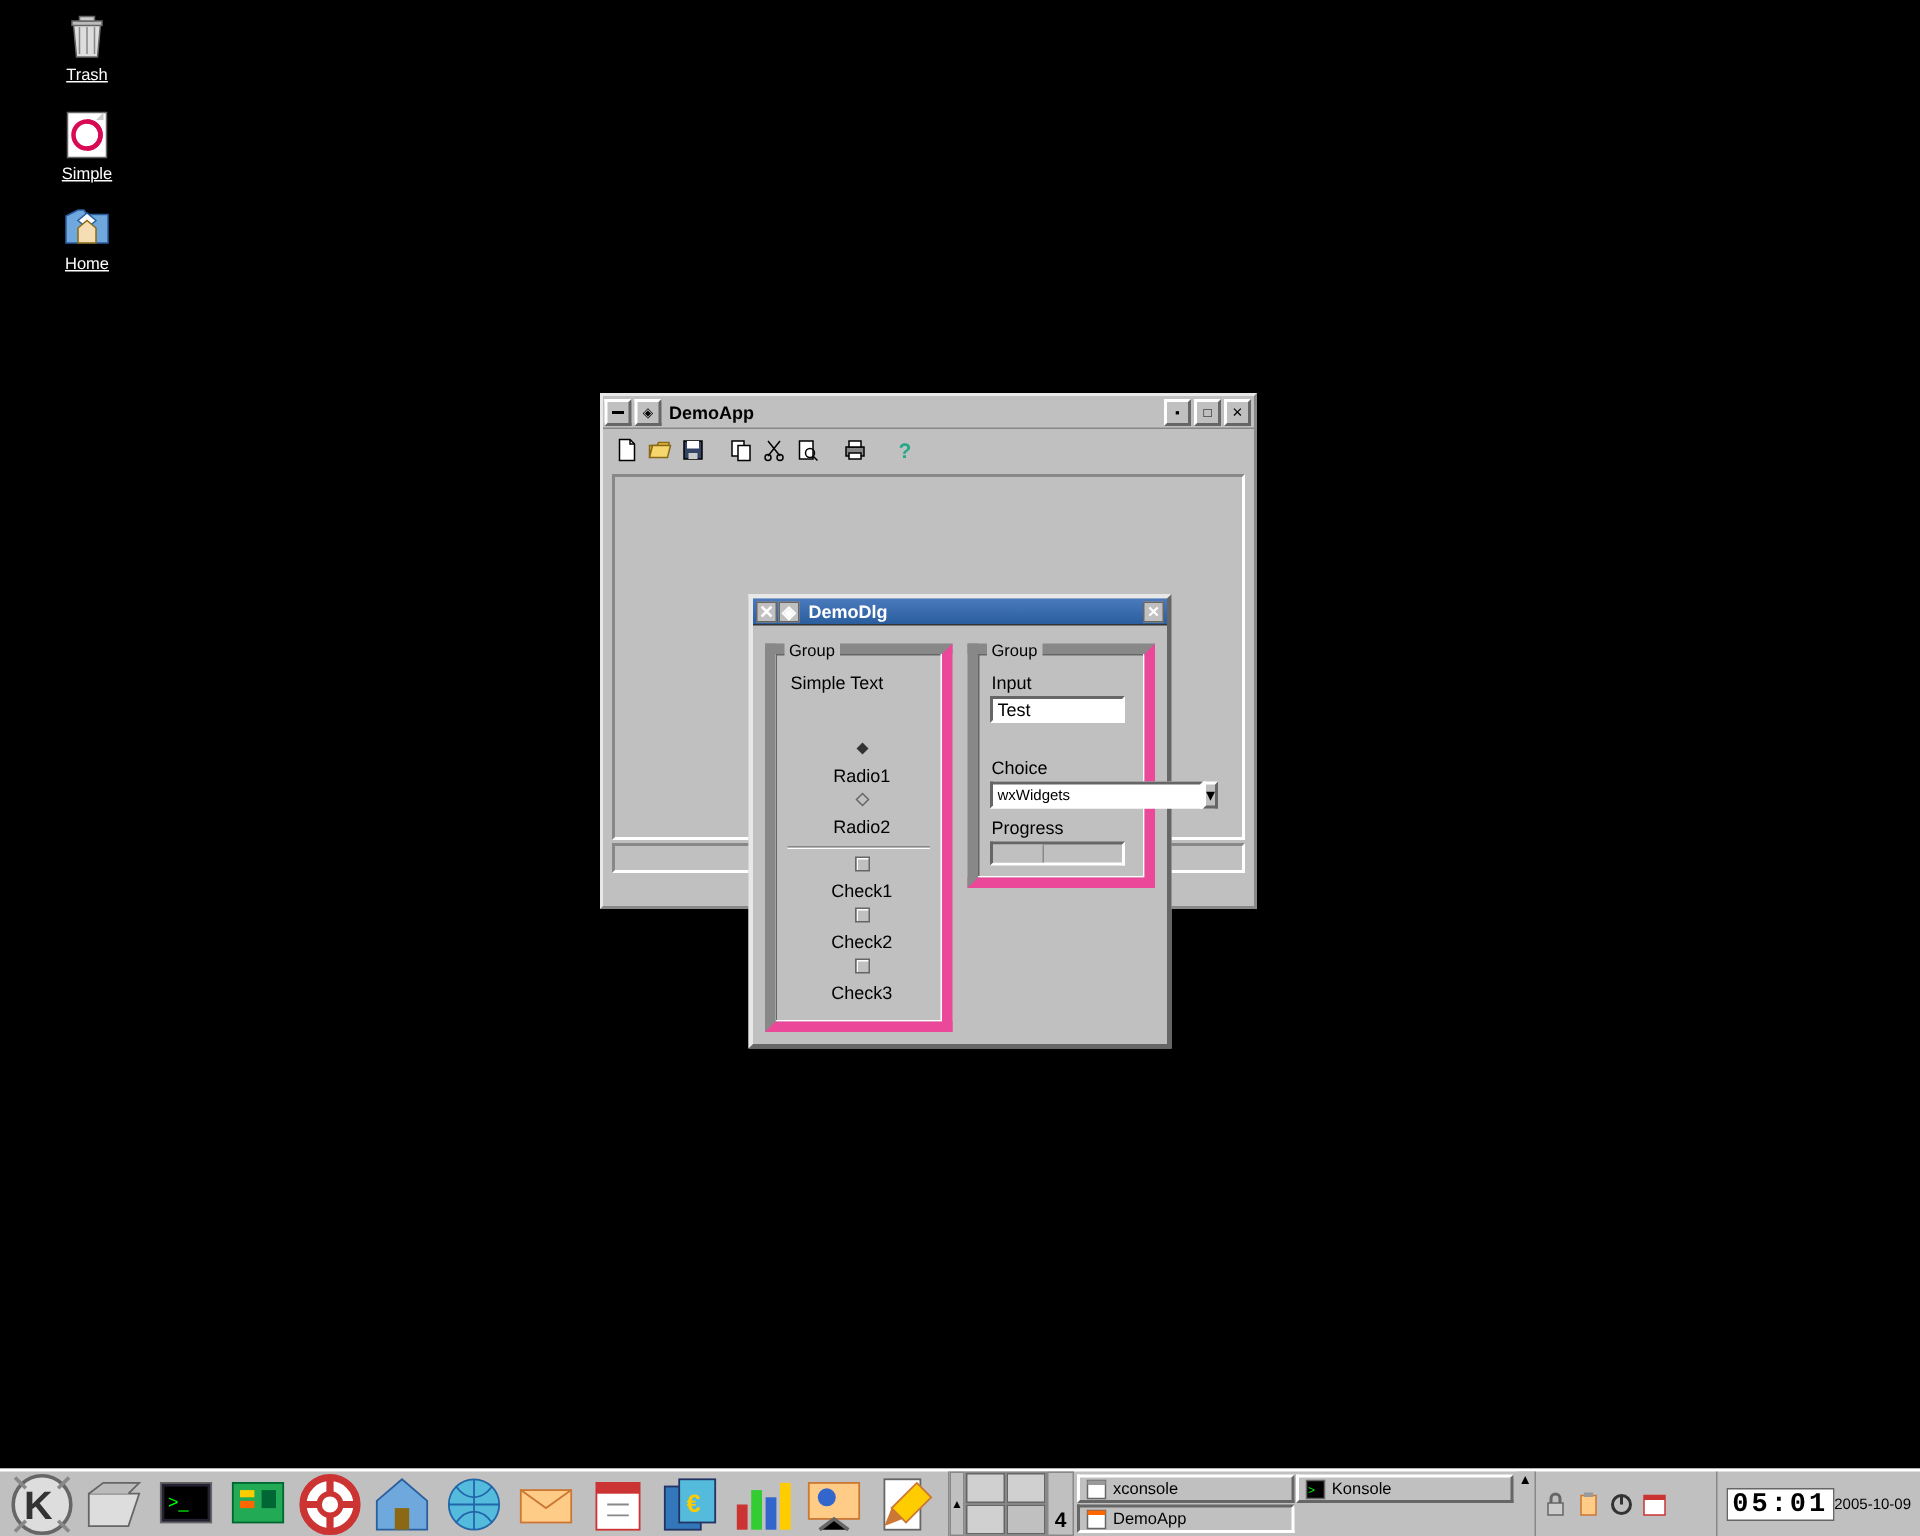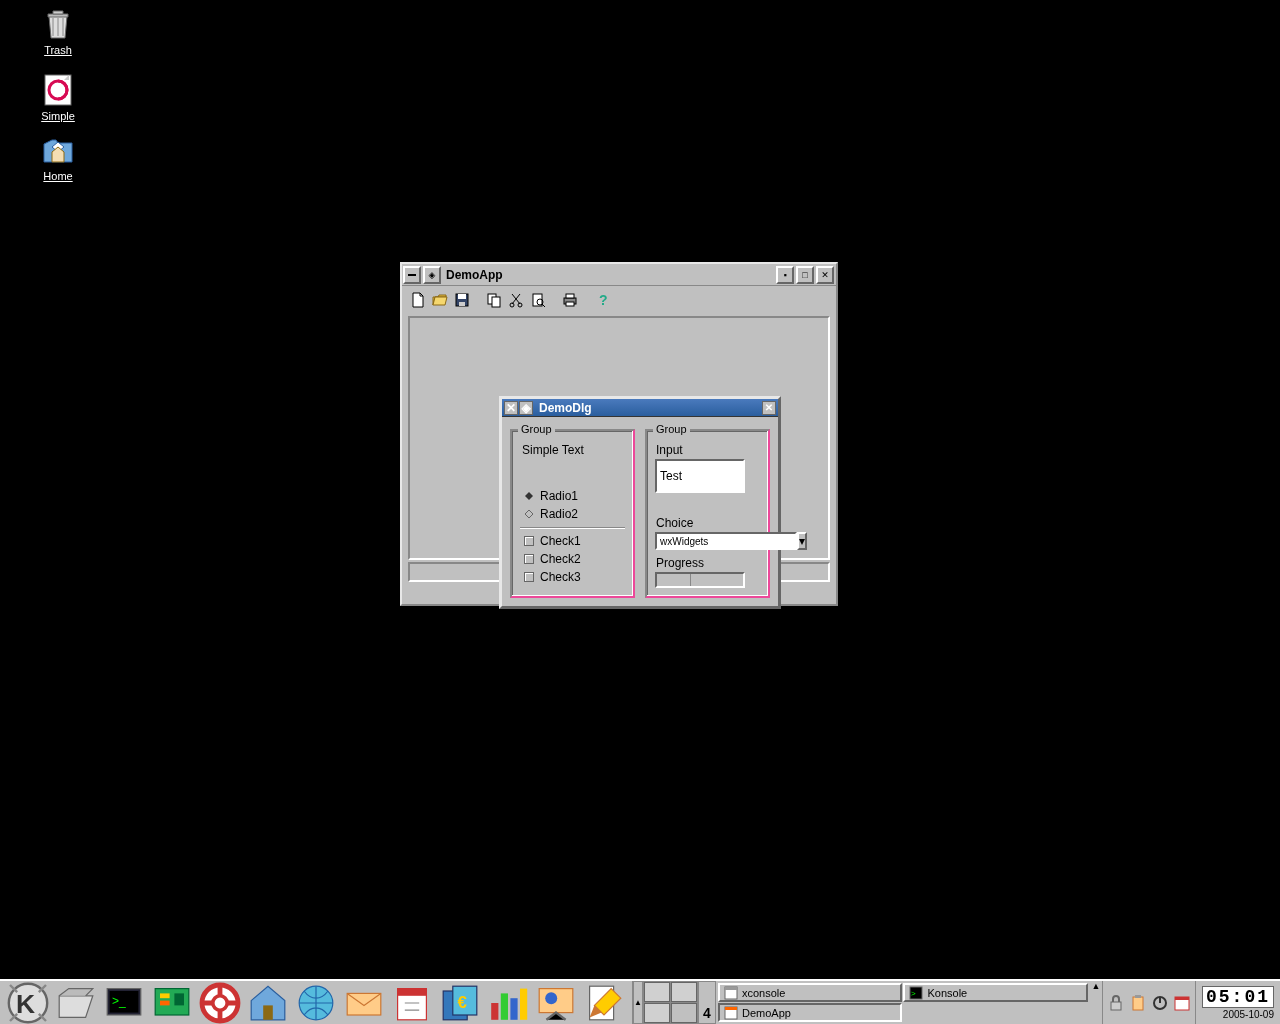--- a/index.html
+++ b/index.html
@@ -84,41 +84,41 @@
   height: 18px; background: linear-gradient(#4a7abd,#2a5e9e);
   color: #fff; display: flex; align-items: center; font-weight: bold;
   border-bottom: 1px solid #333;
 }
 .dlg-title .sys { display: flex; gap: 1px; padding: 0 2px;}
 .dlg-title .sys .b { width: 14px; height: 14px; background:#c0c0c0; border:1px solid #666; display:flex;align-items:center;justify-content:center;}
 .dlg-title .txt { padding-left: 4px; font-size: 12px; flex:1;}
 .dlg-close { width: 14px; height:14px; margin-right:2px; background:#c0c0c0; border:1px solid #666; font-size:10px; display:flex;align-items:center;justify-content:center; font-weight:bold; cursor:pointer;}
 .dlg-body { padding: 8px; }
 .groupbox {
-  border: 2px solid #ec4899;
+  border: 7px solid #ec4899;
   border-top-color:#888; border-left-color:#888;
   box-shadow: inset -1px -1px 0 #fff, inset 1px 1px 0 #666;
   padding: 10px 8px 8px 8px; position: relative; margin-top: 4px;
 }
 .groupbox .legend {
   position: absolute; top: -8px; left: 6px;
   background: #c0c0c0; padding: 0 3px; font-size: 11px;
 }
 .row { display: flex; gap: 10px; }
 .col { flex: 1; }
 
 .static { font-size: 12px; margin: 2px 0 18px 2px; }
-.radio, .check { display:flex; align-items:center; gap:6px; margin:4px 0 4px 4px; font-size:12px; cursor:pointer;}
+.radio, .check { display:flex; align-items:center; gap:6px; margin:4px 0 4px 4px; font-size:12px; cursor:pointer;flex-direction:column;}
 .radio .dot { width:10px;height:10px; }
 .check .box { width:10px;height:10px; border:1px solid #666; background:#c0c0c0; box-shadow: inset 1px 1px 0 #fff;}
 .hr { height:1px; background:#888; box-shadow:0 1px 0 #fff; margin:6px 0;}
 
 .lbl-s { font-size: 12px; margin: 2px 0 2px 1px; }
 .text-input {
-  width: 90px; height: 34px; font-size:12px; padding: 1px 3px;
+  width: 90px; height: 18px; font-size:12px; padding: 1px 3px;
   border: 2px solid; border-color:#666 #fff #fff #666; background:#fff;
 }
 .combo { display:flex; width:90px; }
 .combo input{ flex:1; height:18px; border:2px solid; border-color:#666 #fff #fff #666; background:#fff; font-size:10px; padding:1px 3px;}
 .combo .cb-btn{ width:16px; border:2px solid; border-color:#fff #666 #666 #fff; background:#c0c0c0; display:flex;align-items:center;justify-content:center; cursor:pointer;}
 .progress { width:90px; height:16px; border:2px solid; border-color:#666 #fff #fff #666; background:#c0c0c0; }
 .progress .fill{ height:100%; background:#c0c0c0; border-right:1px solid #888;}
 
 .dlg-btns { display:flex; justify-content:center; gap:20px; margin-top:10px;}
 .btn {
@@ -142,21 +142,21 @@
 .pager .cell{ background:#d0d0d0; border:1px solid #666; cursor:pointer;}
 .pager .cell.active{ background:#c0c0c0;}
 .pager-num{ width:18px; display:flex;align-items:flex-end;justify-content:center; font-size:14px; font-weight:bold; border:1px solid #888; background:#c0c0c0; padding-bottom:2px;}
 .tasklist{ flex:1; display:grid; grid-template-columns:1fr 1fr; grid-template-rows:1fr 1fr; gap:1px; padding:2px; }
 .task{ display:flex;align-items:center; gap:4px; padding:0 4px; background:#c0c0c0; border:2px solid; border-color:#fff #666 #666 #fff; cursor:pointer; font-size:11px;}
 .task.active{ border-color:#666 #fff #fff #666;}
 .task .tic{ width:14px; height:14px; }
 .tasklist-arrow{ width:12px; background:#c0c0c0; display:flex;align-items:flex-start;justify-content:center; font-size:9px; cursor:pointer;}
 .tray{ display:flex;align-items:center; padding:0 4px; gap:4px; border-left:1px solid #888;}
 .tray .tic{ width:18px;height:18px; cursor:pointer;}
-.clock-box{ display:flex; flex-direction:column; align-items:flex-end; justify-content:center; padding:0 6px; border-left:1px solid #888;}
+.clock-box{ display:flex; flex-direction:row; align-items:center; justify-content:center; padding:0 6px; border-left:1px solid #888;margin-left:28px;}
 .clock-time{ font-family:"Courier New",monospace; font-size:18px; font-weight:bold; letter-spacing:2px; background:#fff; border:1px solid #666; padding:0 3px;}
 .clock-date{ font-size:10px; margin-top:1px;}
 
 svg { display:block; }
 </style>
 </head>
 <body>
 
 <div class="desktop-icon" style="left:28px; top:6px;">
   <div class="ic">

